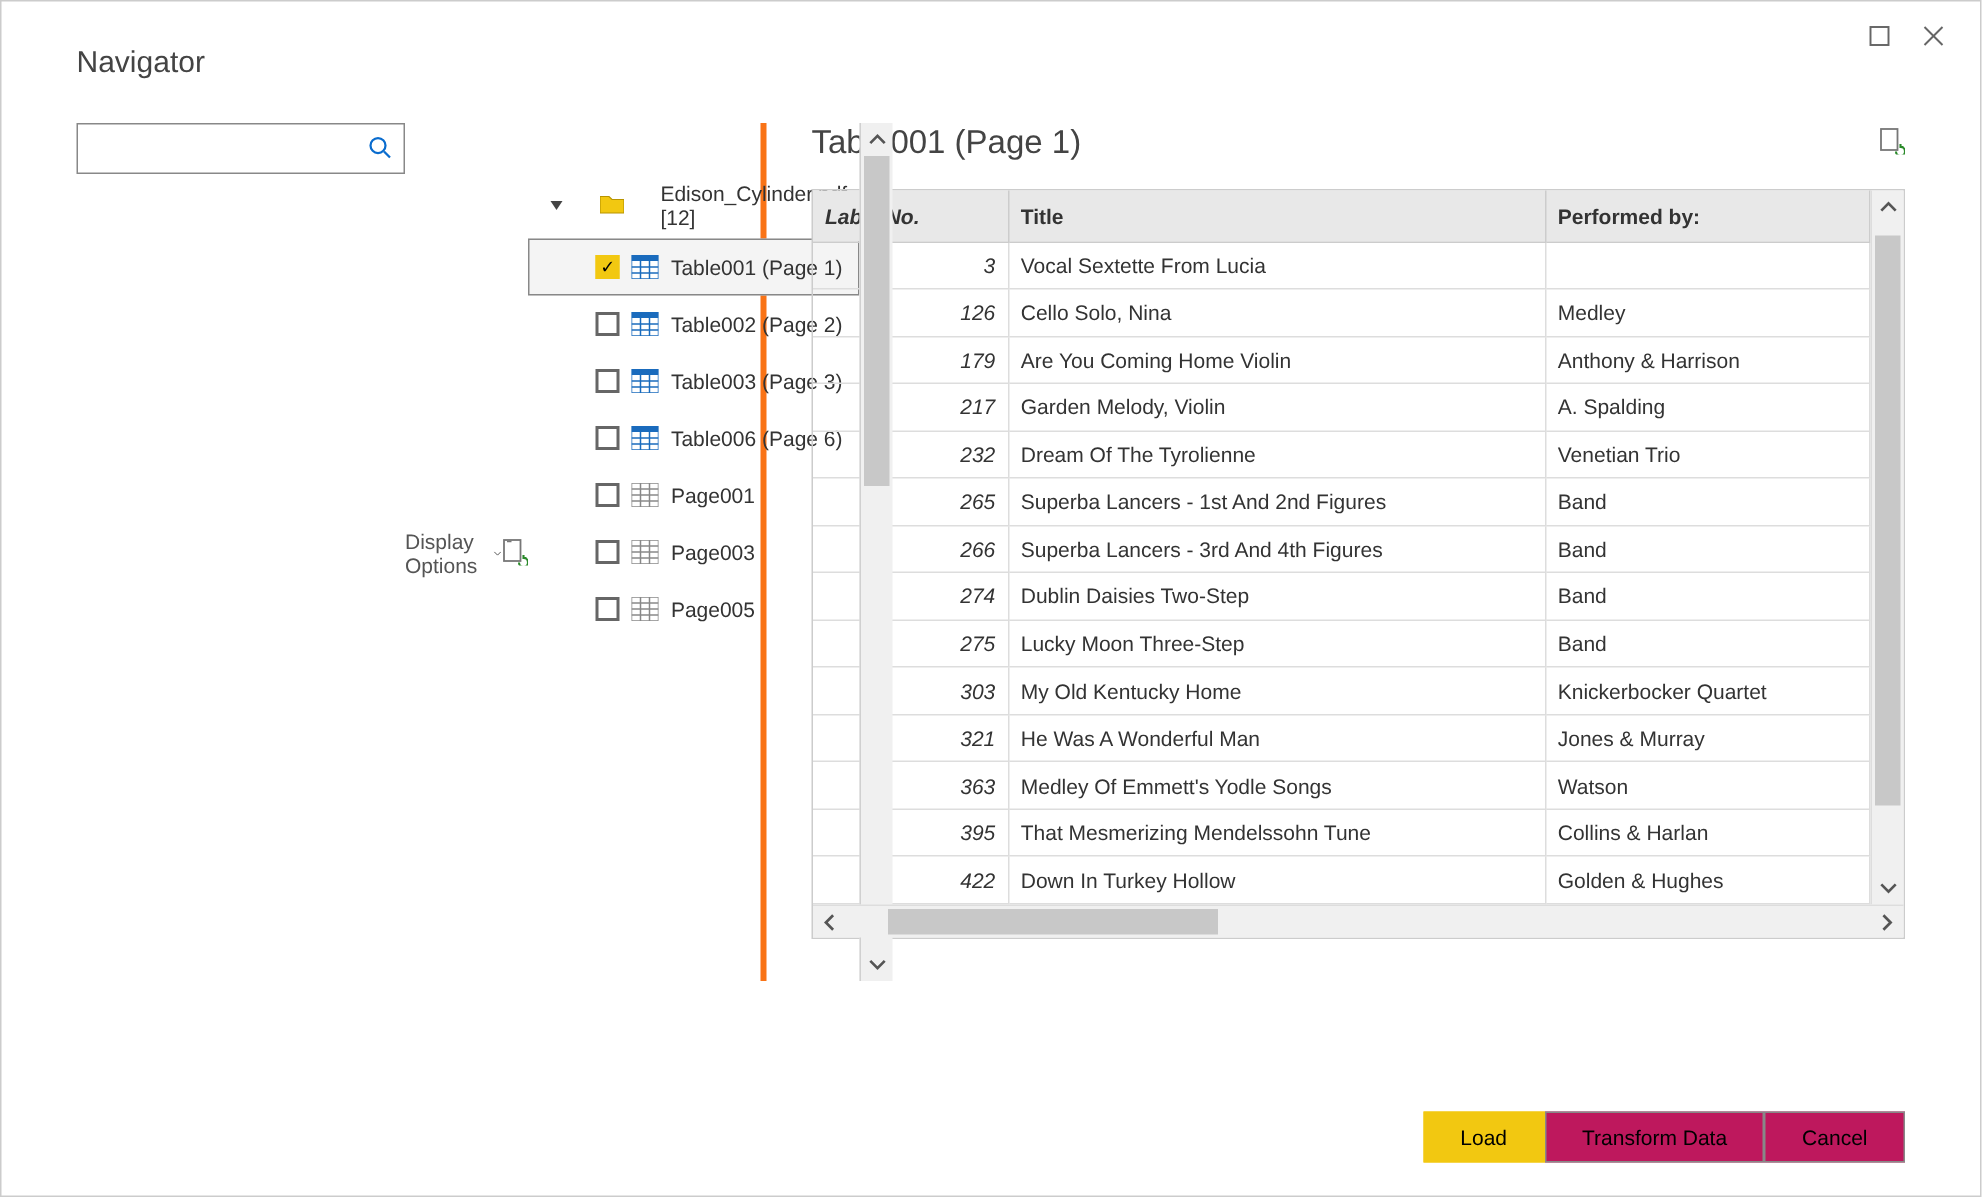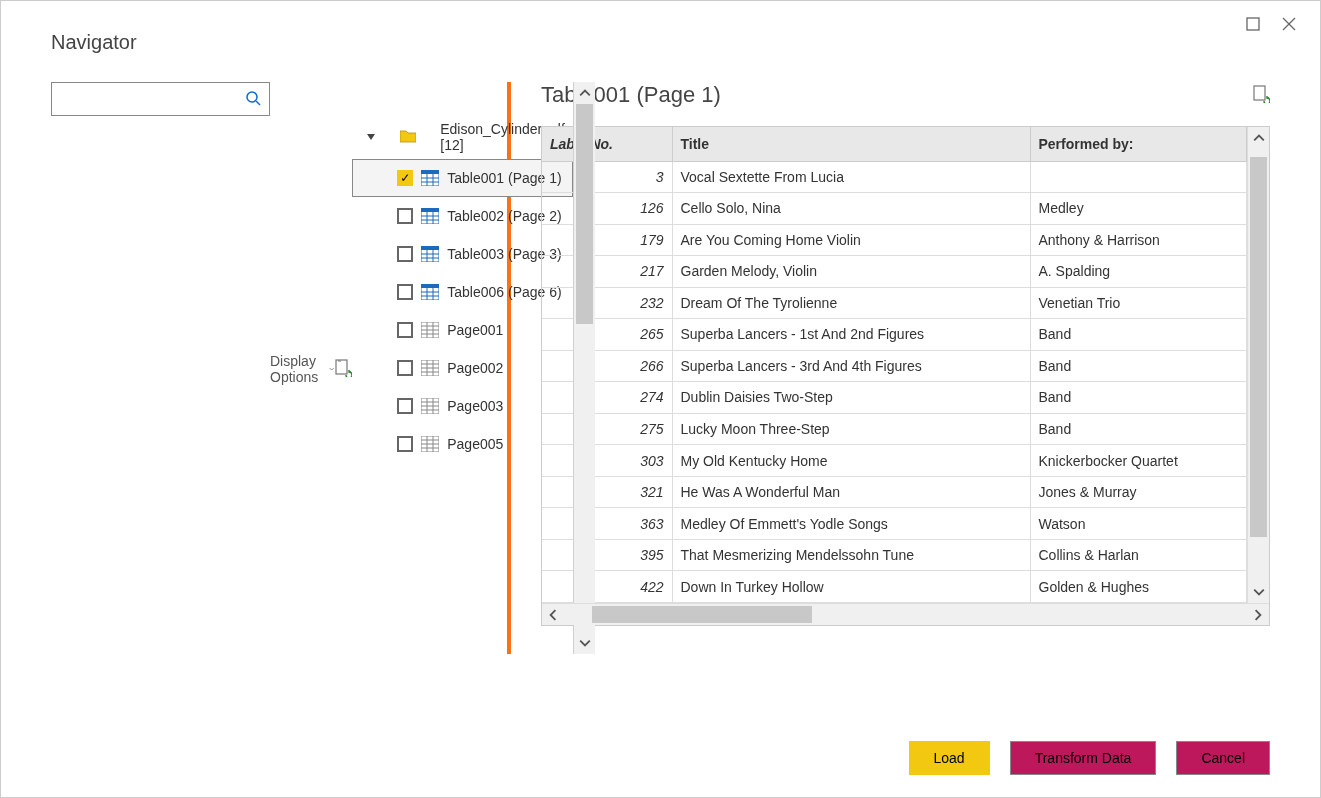--- a/index.html
+++ b/index.html
@@ -223,21 +223,21 @@
   }
   .horiz-scroll .arrow{width:22px;height:22px;display:flex;align-items:center;justify-content:center;cursor:pointer;color:#555;}
   .horiz-scroll .thumb{
     position:absolute;left:50px;top:2px;bottom:2px;width:220px;background:#c8c8c8;
   }
   .footer {
     position: absolute;
     bottom: 22px;
     right: 50px;
     display: flex;
-    gap: 20px;
+    gap: 0;
   }
   .btn {
     border: 1px solid #888;
     background: #be185d;
     padding: 8px 24px;
     font-size: 14px;
     cursor: pointer;
     font-family: inherit;
   }
   .btn.primary {
@@ -383,34 +383,20 @@
               <span class="page-icon">
                 <svg viewBox="0 0 18 16" width="18" height="16">
                   <rect x="0" y="0" width="18" height="16" fill="#fff" stroke="#888" stroke-width="1"></rect>
                   <line x1="6" y1="0" x2="6" y2="16" stroke="#888" stroke-width="1"></line>
                   <line x1="12" y1="0" x2="12" y2="16" stroke="#888" stroke-width="1"></line>
                   <line x1="0" y1="4" x2="18" y2="4" stroke="#888" stroke-width="1"></line>
                   <line x1="0" y1="8" x2="18" y2="8" stroke="#888" stroke-width="1"></line>
                   <line x1="0" y1="12" x2="18" y2="12" stroke="#888" stroke-width="1"></line>
                 </svg>
               </span>
-              <span>Page002</span>
-            </div>
-            <div class="tree-item">
-              <span class="checkbox"></span>
-              <span class="page-icon">
-                <svg viewBox="0 0 18 16" width="18" height="16">
-                  <rect x="0" y="0" width="18" height="16" fill="#fff" stroke="#888" stroke-width="1"></rect>
-                  <line x1="6" y1="0" x2="6" y2="16" stroke="#888" stroke-width="1"></line>
-                  <line x1="12" y1="0" x2="12" y2="16" stroke="#888" stroke-width="1"></line>
-                  <line x1="0" y1="4" x2="18" y2="4" stroke="#888" stroke-width="1"></line>
-                  <line x1="0" y1="8" x2="18" y2="8" stroke="#888" stroke-width="1"></line>
-                  <line x1="0" y1="12" x2="18" y2="12" stroke="#888" stroke-width="1"></line>
-                </svg>
-              </span>
               <span>Page003</span>
             </div>
             <div class="tree-item">
               <span class="checkbox"></span>
               <span class="page-icon">
                 <svg viewBox="0 0 18 16" width="18" height="16">
                   <rect x="0" y="0" width="18" height="16" fill="#fff" stroke="#888" stroke-width="1"></rect>
                   <line x1="6" y1="0" x2="6" y2="16" stroke="#888" stroke-width="1"></line>
                   <line x1="12" y1="0" x2="12" y2="16" stroke="#888" stroke-width="1"></line>
                   <line x1="0" y1="4" x2="18" y2="4" stroke="#888" stroke-width="1"></line>

